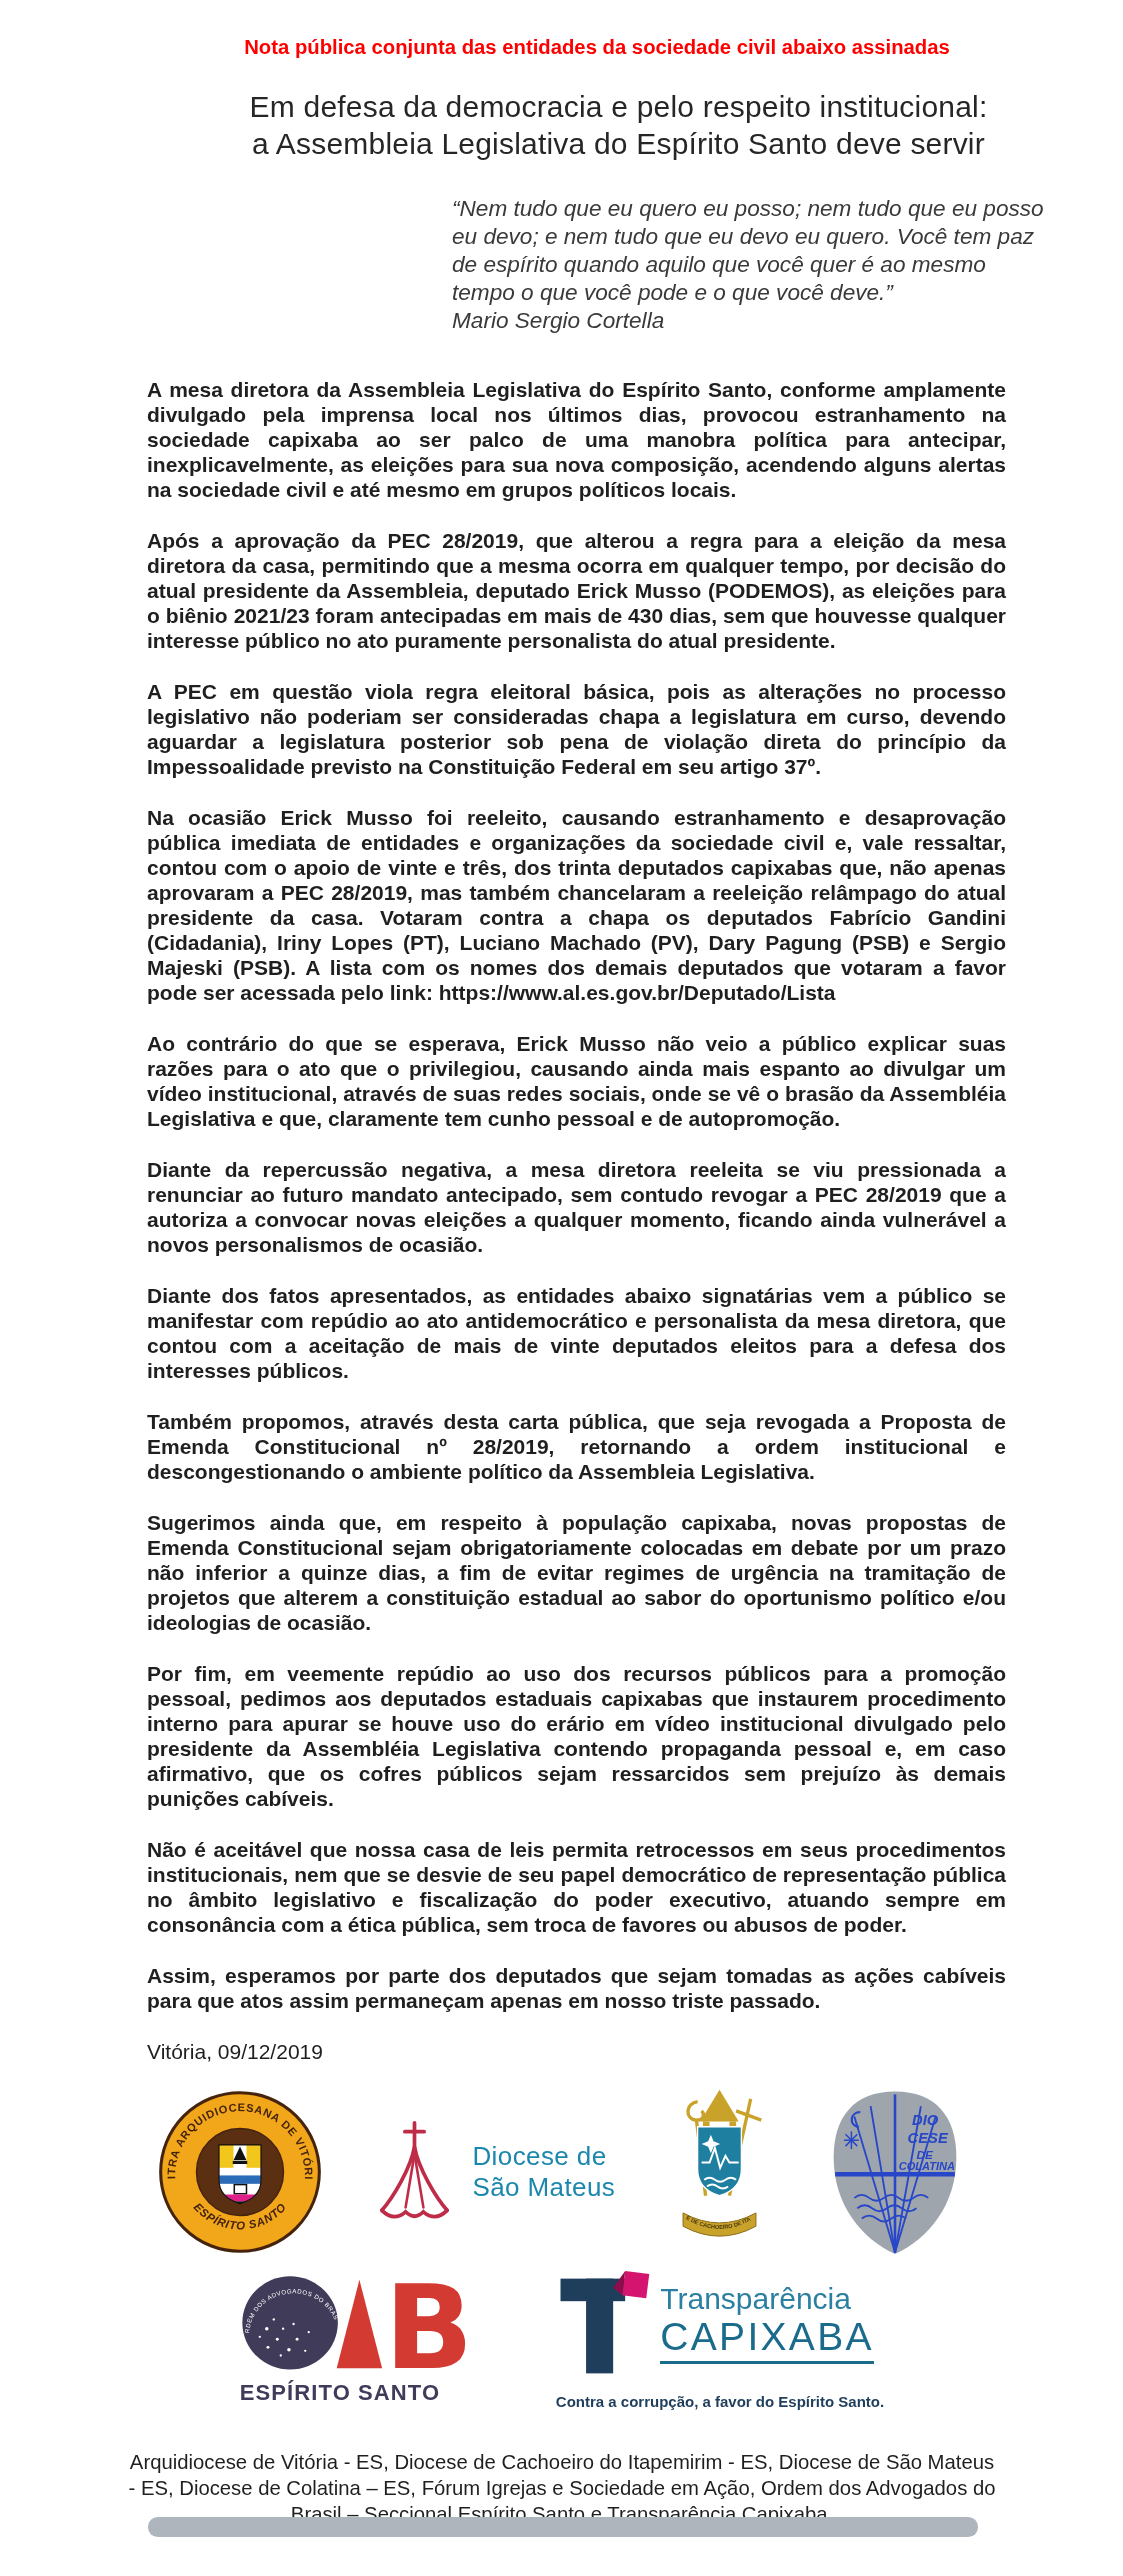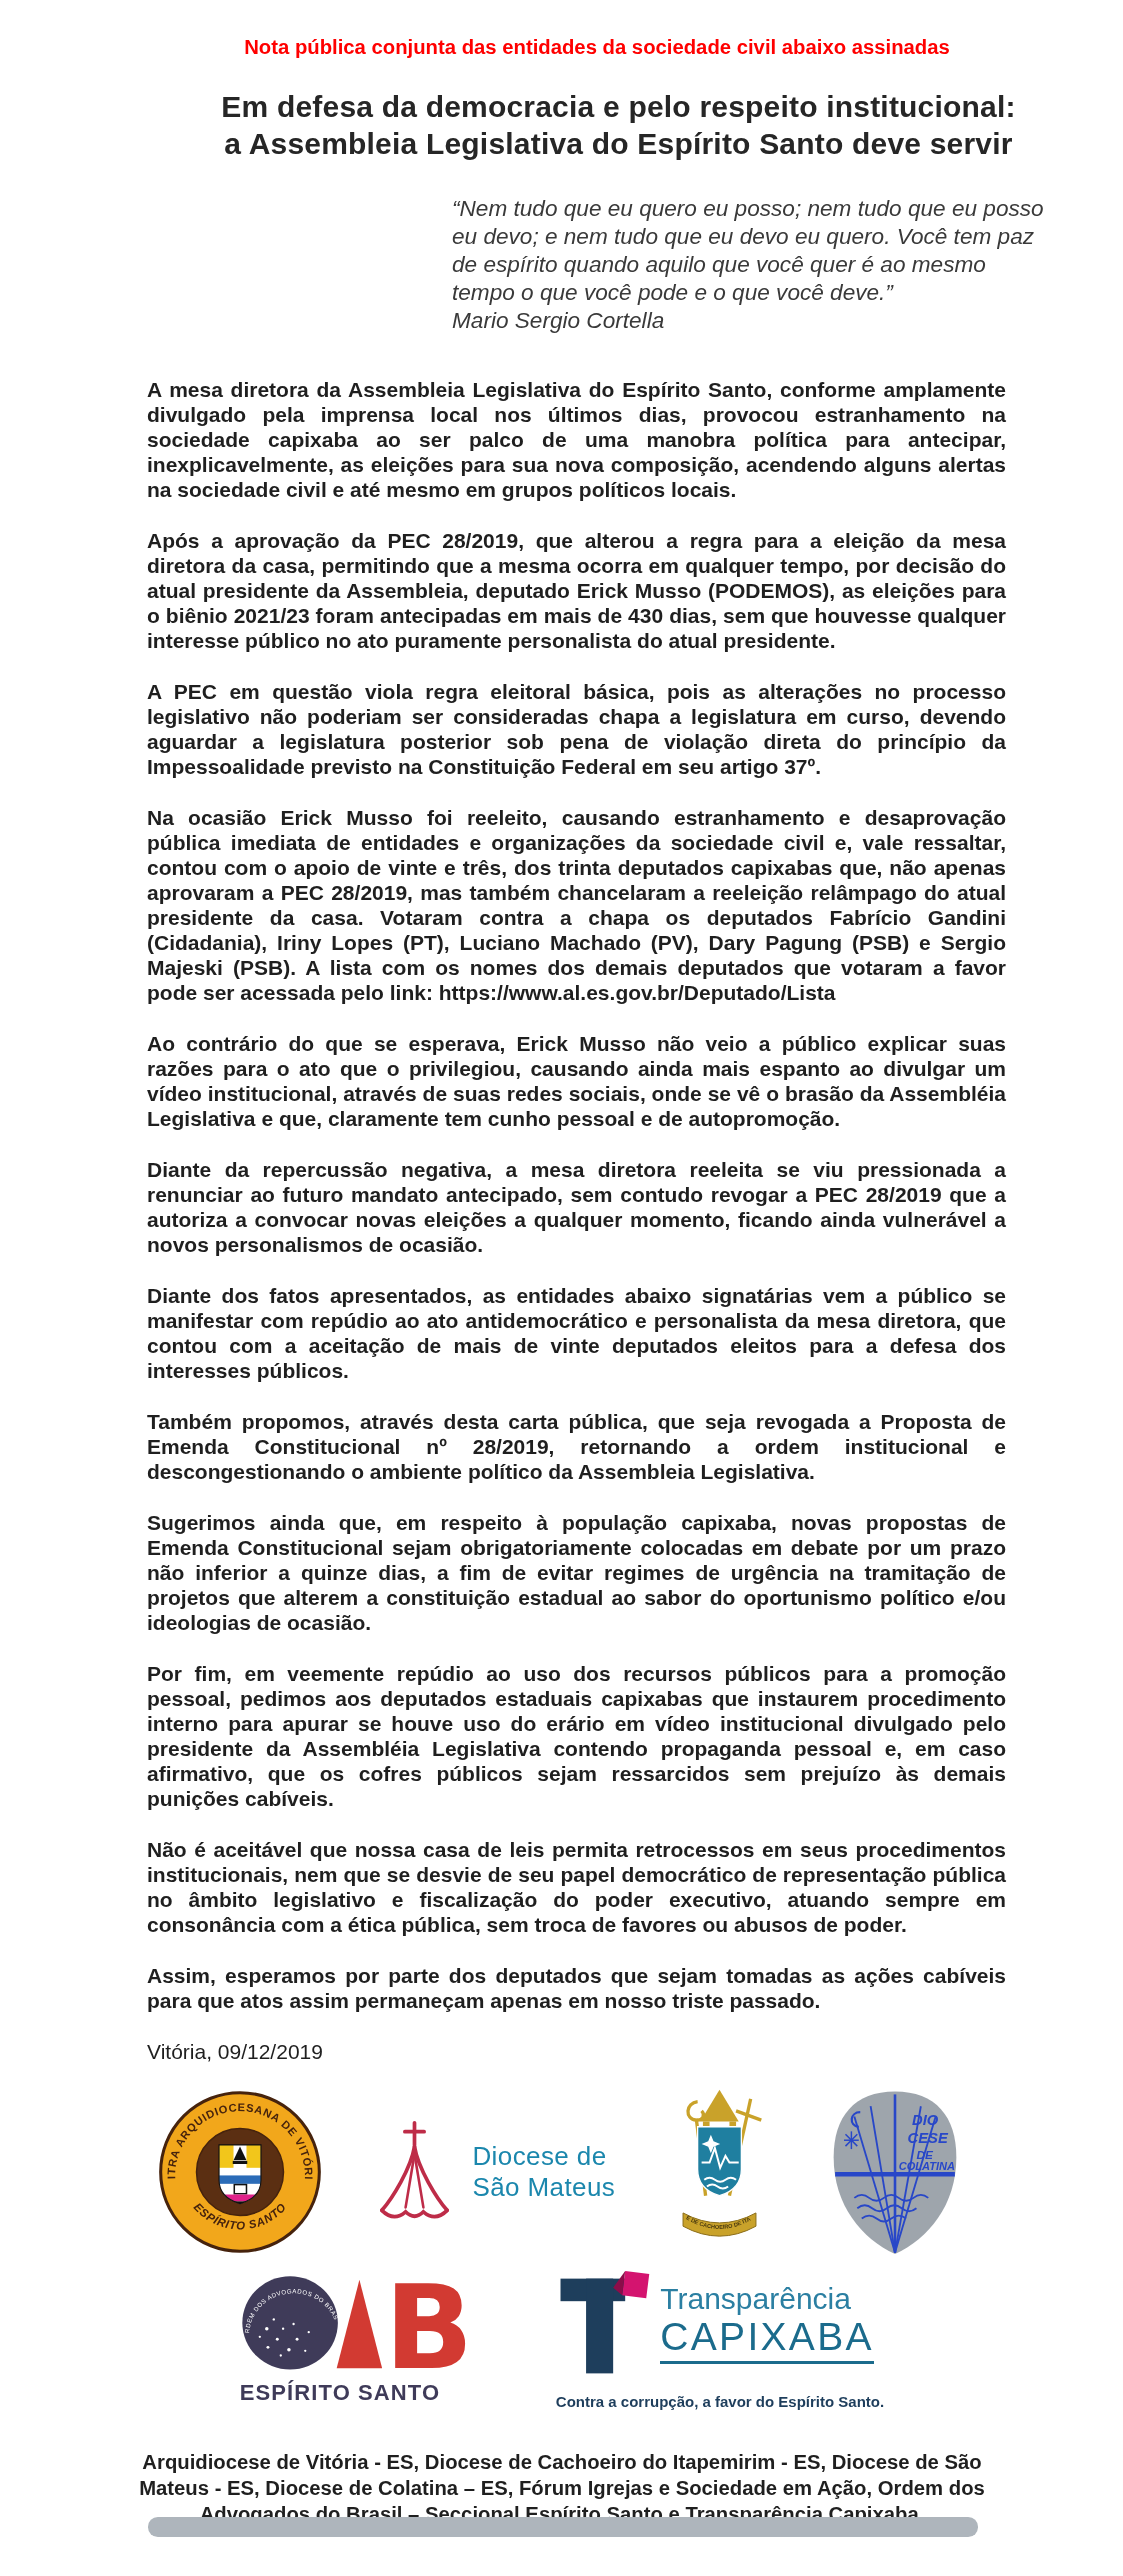--- a/index.html
+++ b/index.html
@@ -1,21 +1,21 @@
 <!DOCTYPE html>
 <html lang="pt" style="font-size:12px"><head>
 <meta charset="utf-8">
 <style>
   html,body{margin:0;padding:0;background:#ffffff;}
   body{width:1124px;font-family:"Liberation Sans","DejaVu Sans",sans-serif;color:#1f1f1f;}
   .page{position:relative;width:1124px;height:2540px;overflow:hidden;background:#ffffff;}
 
   .kicker{padding:35px 77px 0 147px;text-align:center;font-size:20.3px;font-weight:bold;color:#ff0000;line-height:25.6px;margin-bottom:27px;}
 
-  .title{margin:0;padding:0 34px 0 147px;text-align:center;font-size:30px;font-weight:bold;color:#262626;line-height:37px;letter-spacing:0.2px;}
+  .title{margin:0;padding:0 34px 0 147px;text-align:center;font-size:30px;font-weight:normal;color:#262626;line-height:37px;letter-spacing:0.2px;}
 
   .quote{width:595px;margin:33px 77px 0 auto;text-align:left;font-style:italic;color:#3a3a3a;}
   .quote-text{font-size:22.6px;line-height:28px;}
   .quote-author{font-size:22.6px;line-height:28px;margin-top:0.8px;}
 
   .body-text{margin:42px 118px 0 147px;font-size:21px;line-height:25px;text-align:justify;color:#1f1f1f;font-weight:bold;}
   .body-text p{margin:0 0 26px 0;}
   .doc-link{color:inherit;text-decoration:none;}
 
   .date-line{margin:0 118px 0 147px;font-size:21px;line-height:25.6px;text-align:left;}
@@ -29,21 +29,21 @@
   .sm-text{margin-left:13.6px;font-size:26px;line-height:31px;color:#1b87ad;letter-spacing:0.4px;}
 
   .oab-caption{margin-top:4.5px;font-size:22px;font-weight:bold;color:#3f3b59;letter-spacing:1.1px;text-align:center;}
 
   .tc-row{display:flex;align-items:flex-start;}
   .tc-textcol{margin-left:10.5px;margin-top:13.6px;}
   .tc-line1{font-size:30px;color:#2b7fa2;line-height:33px;}
   .tc-line2{font-size:39px;color:#1b6b8c;letter-spacing:2.3px;line-height:44px;border-bottom:3px solid #1b6b8c;padding-bottom:2.3px;display:inline-block;}
   .tc-tagline{margin-top:12px;font-size:15px;font-weight:bold;color:#1e3e5c;text-align:center;}
 
-  .footer{margin:39px auto 0 auto;max-width:874px;text-align:center;font-size:20.3px;font-weight:bold;line-height:26px;color:#1f1f1f;}
+  .footer{margin:39px auto 0 auto;max-width:874px;text-align:center;font-size:20.3px;font-weight:normal;line-height:26px;color:#1f1f1f;}
 
   .bottom-bar{position:absolute;left:148px;bottom:3px;width:830px;height:19.6px;border-radius:9.8px;background:#aeb5bc;}
 </style>
 </head>
 <body>
 
 <div class="page">
 
   <div class="kicker">Nota pública conjunta das entidades da sociedade civil abaixo assinadas</div>
 

